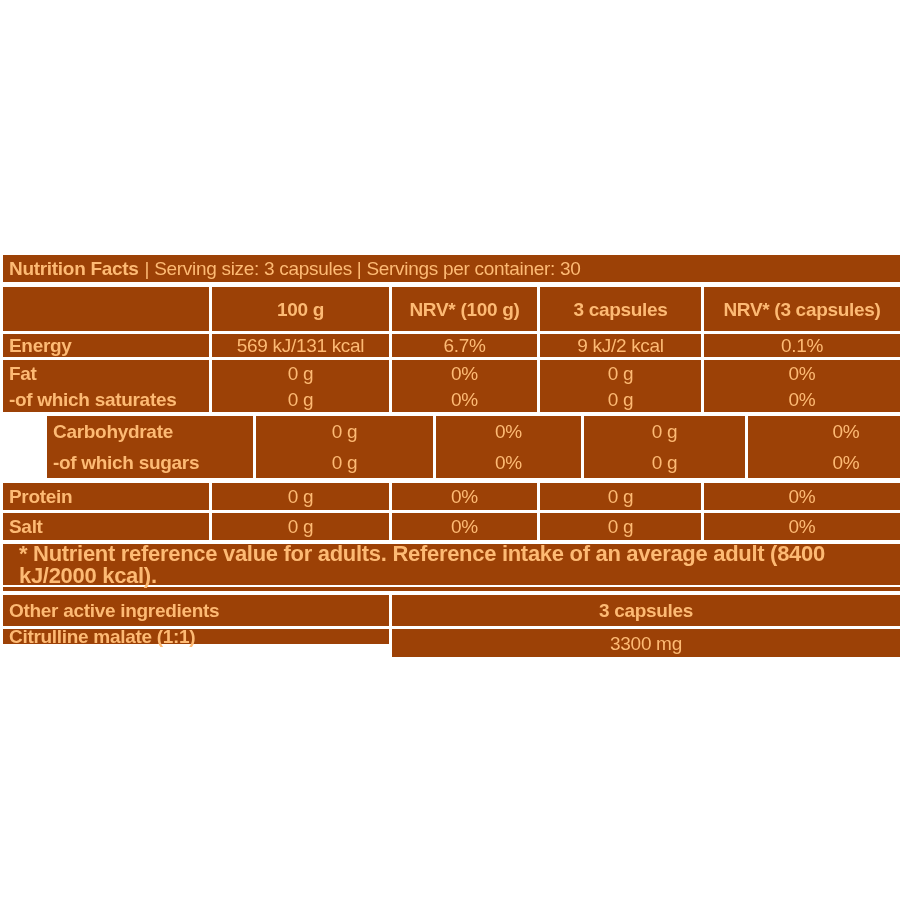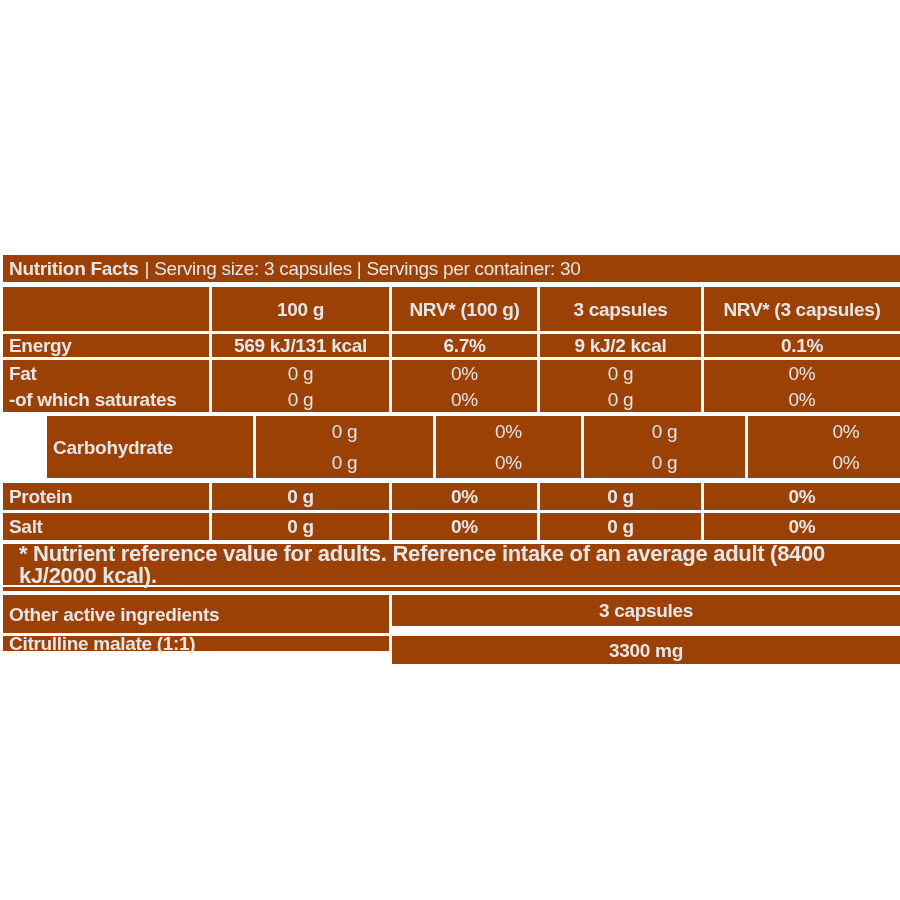--- a/index.html
+++ b/index.html
@@ -8,21 +8,21 @@
     background: #ffffff;
     width: 900px;
     height: 900px;
     font-family: "Liberation Sans", "DejaVu Sans", sans-serif;
   }
   .label-sheet {
     position: absolute;
     left: 3px;
     top: 255px;
     width: 897px;
-    color: #e5e5e5;
+    color: #fdba74;
     font-size: 19px;
     font-weight: bold;
     letter-spacing: -0.3px;
     line-height: 1;
   }
   .band { background: #9c4106; }
   
   .titlebar {
     height: 27px;
     display: flex;
@@ -39,21 +39,21 @@
     column-gap: 3px;
     margin-bottom: 3px;
   }
   .grid5 .cell {
     background: #9c4106;
     display: flex;
     align-items: center;
     box-sizing: border-box;
   }
   .cell.lab { justify-content: flex-start; padding-left: 6px; }
-  .cell.val { justify-content: center; font-weight: bold; text-align: right; }
+  .cell.val { justify-content: center; font-weight: normal; text-align: right; }
   .cell.hcell { justify-content: center; font-weight: bold; }
   .h30 .cell { height: 44px; }
   .h31 .cell { height: 23px; }
   .h27 .cell { height: 27px; }
   
   .grid5 .gcell {
     background: #9c4106;
     display: flex;
     flex-direction: column;
     justify-content: center;
@@ -136,20 +136,21 @@
     </div>
     <div class="gcell">
       <div class="line val">0%</div>
       <div class="line val">0%</div>
     </div>
   </div>
 
   <div class="grid5 g62 mb5">
     <div class="gcell">
       <div class="line lab">Carbohydrate</div>
+      <div class="line lab">-of which sugars</div>
     </div>
     <div class="gcell">
       <div class="line val">0 g</div>
       <div class="line val">0 g</div>
     </div>
     <div class="gcell">
       <div class="line val">0%</div>
       <div class="line val">0%</div>
     </div>
     <div class="gcell">
@@ -175,21 +176,21 @@
     <div class="cell val">0 g</div>
     <div class="cell val">0%</div>
     <div class="cell val">0 g</div>
     <div class="cell val">0%</div>
   </div>
 
   <div class="footnote band">* Nutrient reference value for adults. Reference intake of an average adult (8400 kJ/2000 kcal).</div>
   <div class="closing-rule band"></div>
 
   <div class="grid2">
-    <div class="cell lab" style="height:38px">Other active ingredients</div>
+    <div class="cell lab" style="height:31px">Other active ingredients</div>
     <div class="cell hcell" style="height:31px">3 capsules</div>
   </div>
   <div class="grid2">
     <div class="cell lab" style="height:15px">Citrulline malate (1:1)</div>
     <div class="cell val" style="height:28px">3300 mg</div>
   </div>
 
 </div>
 
 </body></html>

